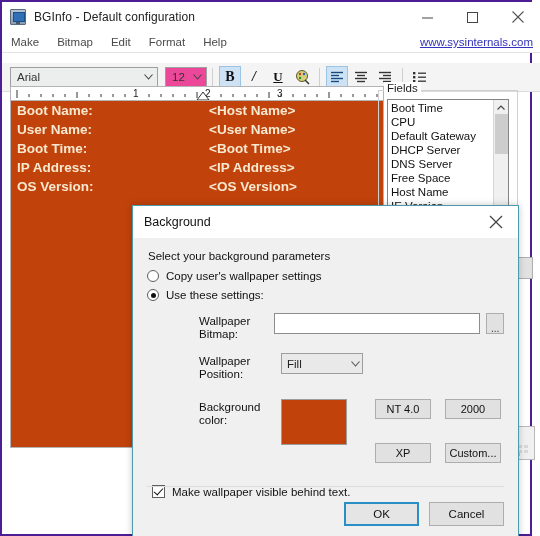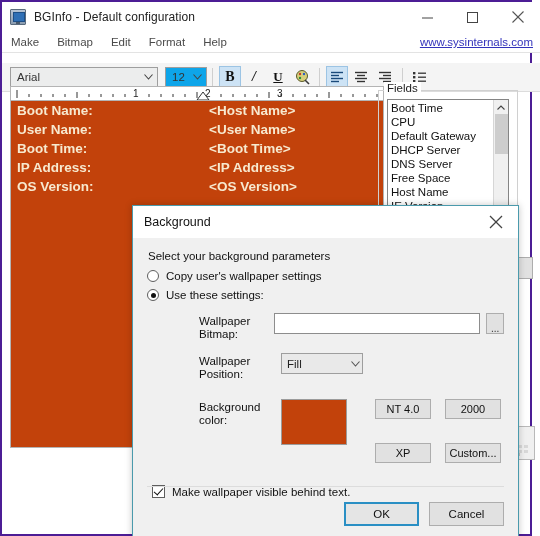--- a/index.html
+++ b/index.html
@@ -67,21 +67,21 @@
     position: absolute; left: 0; top: 61px; width: 538px; height: 29px;
     background: #f4f4f4; border-bottom: 1px solid #dcdcdc;
     display: flex; align-items: center; padding: 0 4px;
   }
   .combo {
     height: 21px; background: #eceded; border: 1px solid #9e9e9e;
     display: flex; align-items: center; font-size: 11.5px; color: #333;
     padding: 0 2px 0 6px; position: relative;
   }
   .combo.font-combo { width: 148px; margin-left: 4px; }
-  .combo.size-combo { width: 42px; margin-left: 7px; background: #0ea5e9; }
+  .combo.size-combo { width: 42px; margin-left: 7px; background: #ec4899; }
   .combo .combo-val { flex: 1; overflow: hidden; white-space: nowrap; }
   .chev {
     width: 14px; display: flex; align-items: center; justify-content: center;
     color: #444;
   }
   .tb-sep { width: 1px; height: 19px; background: #cfcfcf; margin: 0 5px; }
   .tb-btn {
     width: 22px; height: 22px; margin: 0 1px;
     display: flex; align-items: center; justify-content: center;
     font-size: 13px; color: #111; position: relative;

